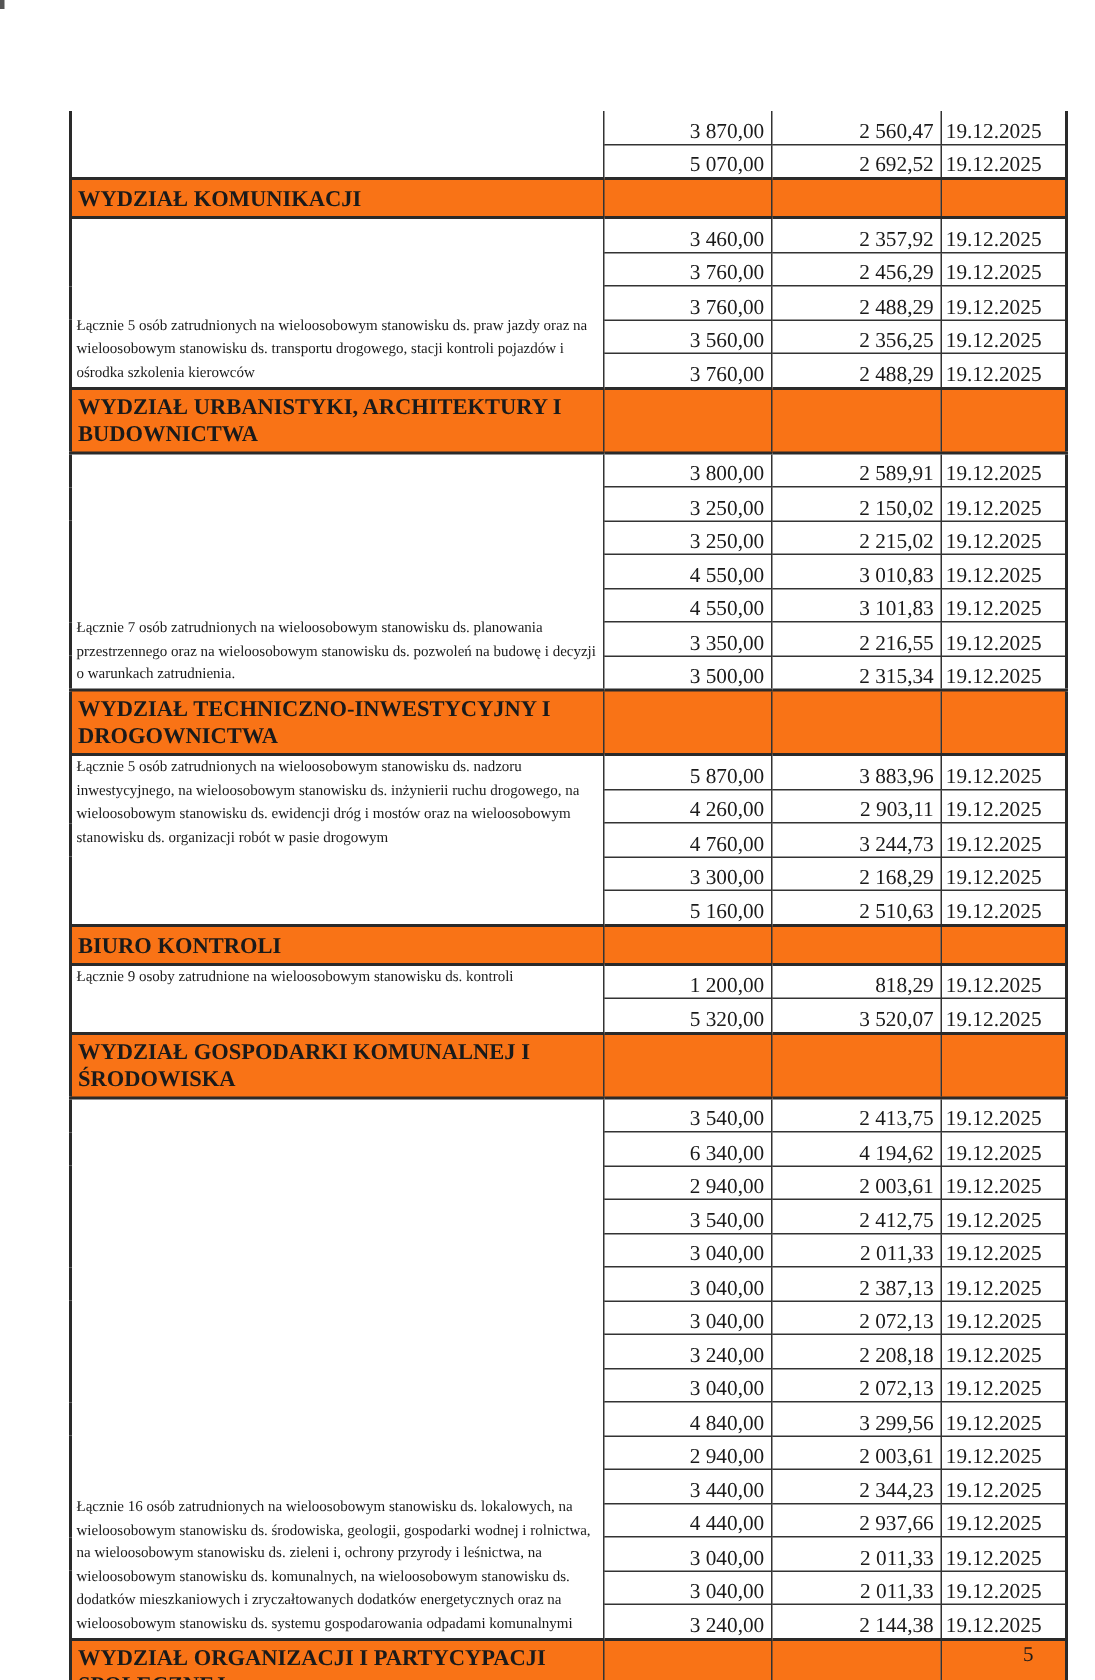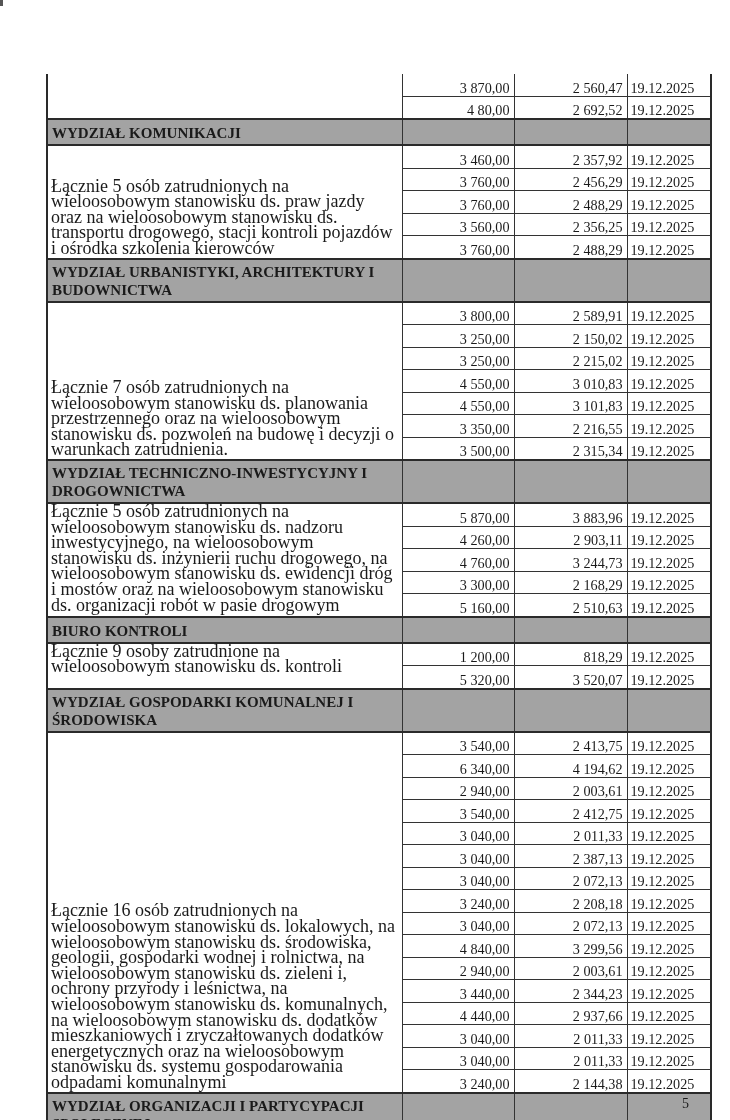--- a/index.html
+++ b/index.html
@@ -4,22 +4,22 @@
 <style>
   html, body { margin:0; padding:0; background:#ffffff; }
   body { width:730px; height:1120px; position:relative; overflow:hidden;
          font-family:"Liberation Serif", "DejaVu Serif", serif; color:#1a1a1a; }
   #doc { position:absolute; left:46px; top:34px; width:700px;margin-top:40px; }
   table { border-collapse:collapse; width:664px; table-layout:fixed; }
   col.c1 { width:355px; } col.c2 { width:112px; } col.c3 { width:113px; } col.c4 { width:84px; }
   td { border:1px solid #333; padding:0 3px; font-size:14.2px; line-height:15px; vertical-align:bottom; }
   td.num { text-align:right; white-space:nowrap; padding-right:4px; height:21.5px; }
   td.date { text-align:left; white-space:nowrap; padding-right:3px; }
-  td.desc { vertical-align:bottom; padding-bottom:1px; font-size:18px; line-height:15.6px; }
-  tr.hdr td { background:#a3a3a3; border-top:2px solid #2a2a2a; border-bottom:2px solid #2a2a2a; }
+  td.desc { vertical-align:bottom; padding-bottom:1px; font-size:10px; line-height:15.6px; }
+  tr.hdr td { background:#f97316; border-top:2px solid #2a2a2a; border-bottom:2px solid #2a2a2a; }
   tr.hdr td.h { font-weight:bold; font-size:15px; line-height:18px; padding:3px 4px 2px 4px; vertical-align:bottom; }
   tr.hdr.one td.h { height:19px; }
   table { border-left:2px solid #2a2a2a; border-right:2px solid #2a2a2a; }
   .top-open td { border-top:none; }
   #page-num { position:absolute; left:682px; top:1096px; font-size:14px; }
   #corner-mark { position:absolute; left:0; top:0; width:3px; height:6px; background:#555; }
 </style>
 </head>
 <body>
 
@@ -34,21 +34,21 @@
         <col class="c4">
       </colgroup>
     <tbody id="tbody">
         <tr class="top-open">
           <td class="desc" rowspan="2"></td>
           <td class="num">3 870,00</td>
           <td class="num">2 560,47</td>
           <td class="date">19.12.2025</td>
         </tr>
         <tr>
-          <td class="num">4 80,00</td>
+          <td class="num">5 070,00</td>
           <td class="num">2 692,52</td>
           <td class="date">19.12.2025</td>
         </tr>
         <tr class="hdr one">
           <td class="h">WYDZIAŁ KOMUNIKACJI</td>
           <td></td>
           <td></td>
           <td></td>
         </tr>
         <tr>

